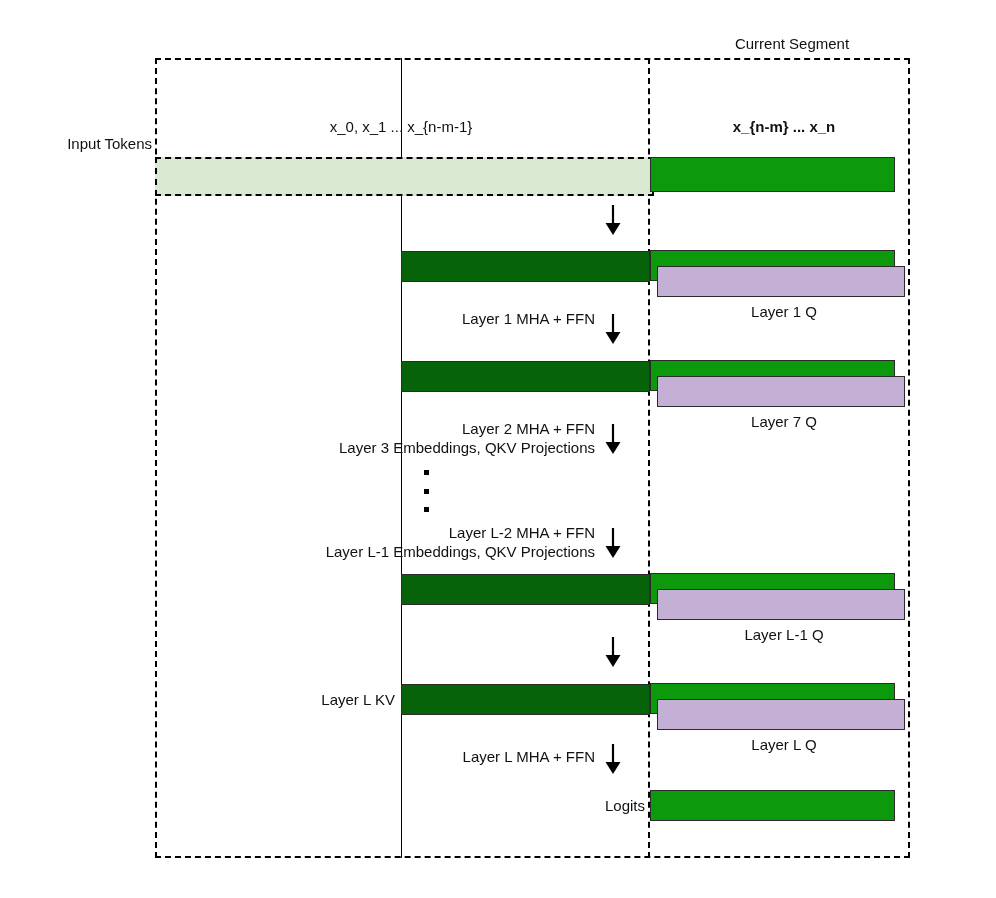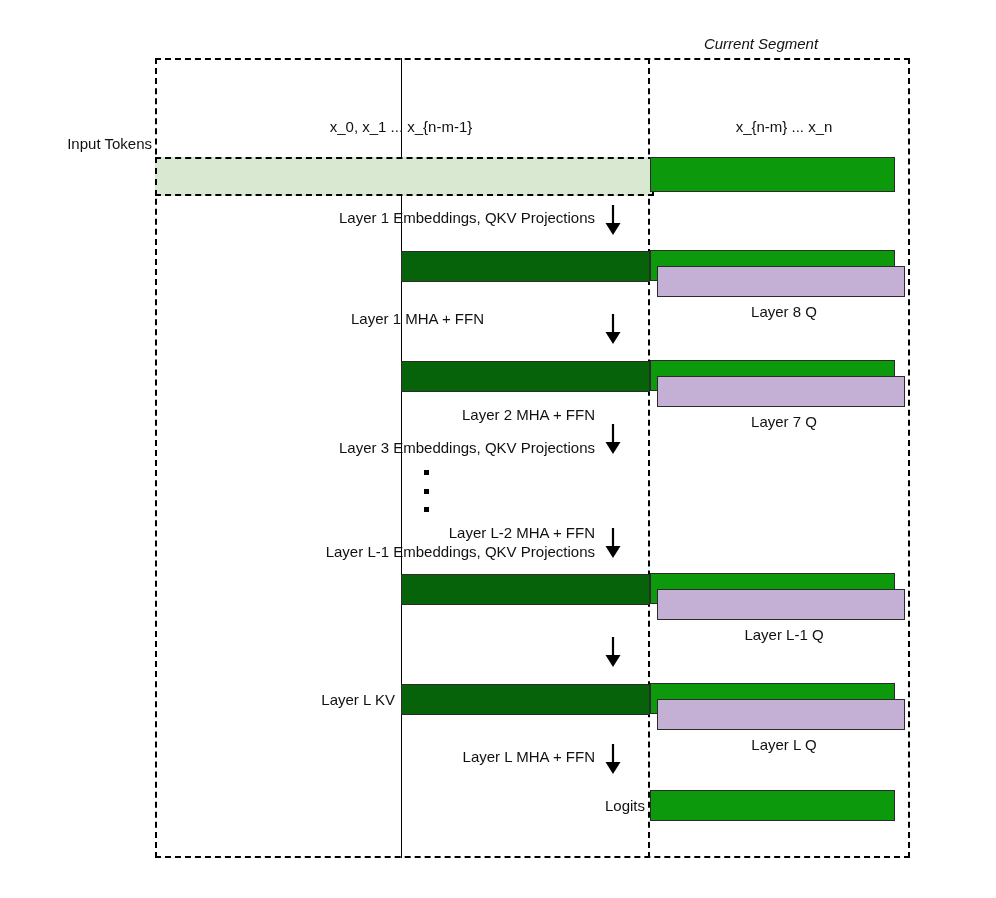--- a/index.html
+++ b/index.html
@@ -58,56 +58,55 @@
 <body>
 
 <div id="stage">
 
   <div class="abs outer-frame"></div>
 
   <div class="abs segment-divider"></div>
 
   <div class="abs split-line"></div>
 
-  <div class="abs lbl lbl-center" style="left:636px;top:35px;width:250px;font-style:italic;">Current Segment</div>
+  <div class="abs lbl lbl-center" style="left:667px;top:35px;width:250px;">Current Segment</div>
 
   <div class="abs lbl lbl-center" style="left:196px;top:118px;width:410px;">x_0, x_1 ... x_{n-m-1}</div>
-  <div class="abs lbl lbl-center" style="left:659px;top:118px;width:250px;">x_{n-m} ... x_n</div>
+  <div class="abs lbl lbl-center" style="left:659px;top:118px;width:250px;font-weight:bold;">x_{n-m} ... x_n</div>
 
   <div class="abs lbl lbl-right" style="left:0px;top:135px;width:152px;">Input Tokens</div>
   <div class="abs bar-input" style="left:155px;top:157px;width:495px;height:35px;"></div>
   <div class="abs bar bar-input-right" style="left:650px;top:157px;width:245px;height:35px;"></div>
 
-  <div class="abs lbl lbl-right" style="left:240px;top:209px;width:355px;">Layer 1 Embeddings, QKV Projections</div>
   <div class="abs arrow" style="left:602px;top:204px;">
     <svg width="22" height="32" viewBox="0 0 22 32">
         <path d="M11 1 L11 21" stroke="#000" stroke-width="2.2" fill="none"></path>
         <path d="M3.5 19 L11 31 L18.5 19 Z" fill="#000"></path>
       </svg>
   </div>
 
   <div class="abs bar bar-kv-dark" style="left:401px;top:251px;width:249px;height:31px;"></div>
   <div class="abs bar bar-green" style="left:650px;top:250px;width:245px;height:31px;"></div>
   <div class="abs bar bar-purple" style="left:657px;top:266px;width:248px;height:31px;"></div>
-  <div class="abs lbl lbl-center" style="left:659px;top:303px;width:250px;">Layer 8 Q</div>
+  <div class="abs lbl lbl-center" style="left:659px;top:303px;width:250px;">Layer 1 Q</div>
 
-  <div class="abs lbl lbl-right" style="left:240px;top:310px;width:355px;text-align:center;">Layer 1 MHA + FFN</div>
+  <div class="abs lbl lbl-right" style="left:240px;top:310px;width:355px;">Layer 1 MHA + FFN</div>
   <div class="abs arrow" style="left:602px;top:313px;">
     <svg width="22" height="32" viewBox="0 0 22 32">
         <path d="M11 1 L11 21" stroke="#000" stroke-width="2.2" fill="none"></path>
         <path d="M3.5 19 L11 31 L18.5 19 Z" fill="#000"></path>
       </svg>
   </div>
 
   <div class="abs bar bar-kv-dark" style="left:401px;top:361px;width:249px;height:31px;"></div>
   <div class="abs bar bar-green" style="left:650px;top:360px;width:245px;height:31px;"></div>
   <div class="abs bar bar-purple" style="left:657px;top:376px;width:248px;height:31px;"></div>
   <div class="abs lbl lbl-center" style="left:659px;top:413px;width:250px;">Layer 7 Q</div>
 
-  <div class="abs lbl lbl-right" style="left:240px;top:406px;width:355px;">Layer 2 MHA + FFN</div>
+  <div class="abs lbl lbl-right" style="left:240px;top:420px;width:355px;">Layer 2 MHA + FFN</div>
   <div class="abs lbl lbl-right" style="left:200px;top:439px;width:395px;">Layer 3 Embeddings, QKV Projections</div>
   <div class="abs arrow" style="left:602px;top:423px;">
     <svg width="22" height="32" viewBox="0 0 22 32">
         <path d="M11 1 L11 21" stroke="#000" stroke-width="2.2" fill="none"></path>
         <path d="M3.5 19 L11 31 L18.5 19 Z" fill="#000"></path>
       </svg>
   </div>
 
   <div class="abs vdots" style="left:421px;top:470px;width:10px;">
     <i></i>

